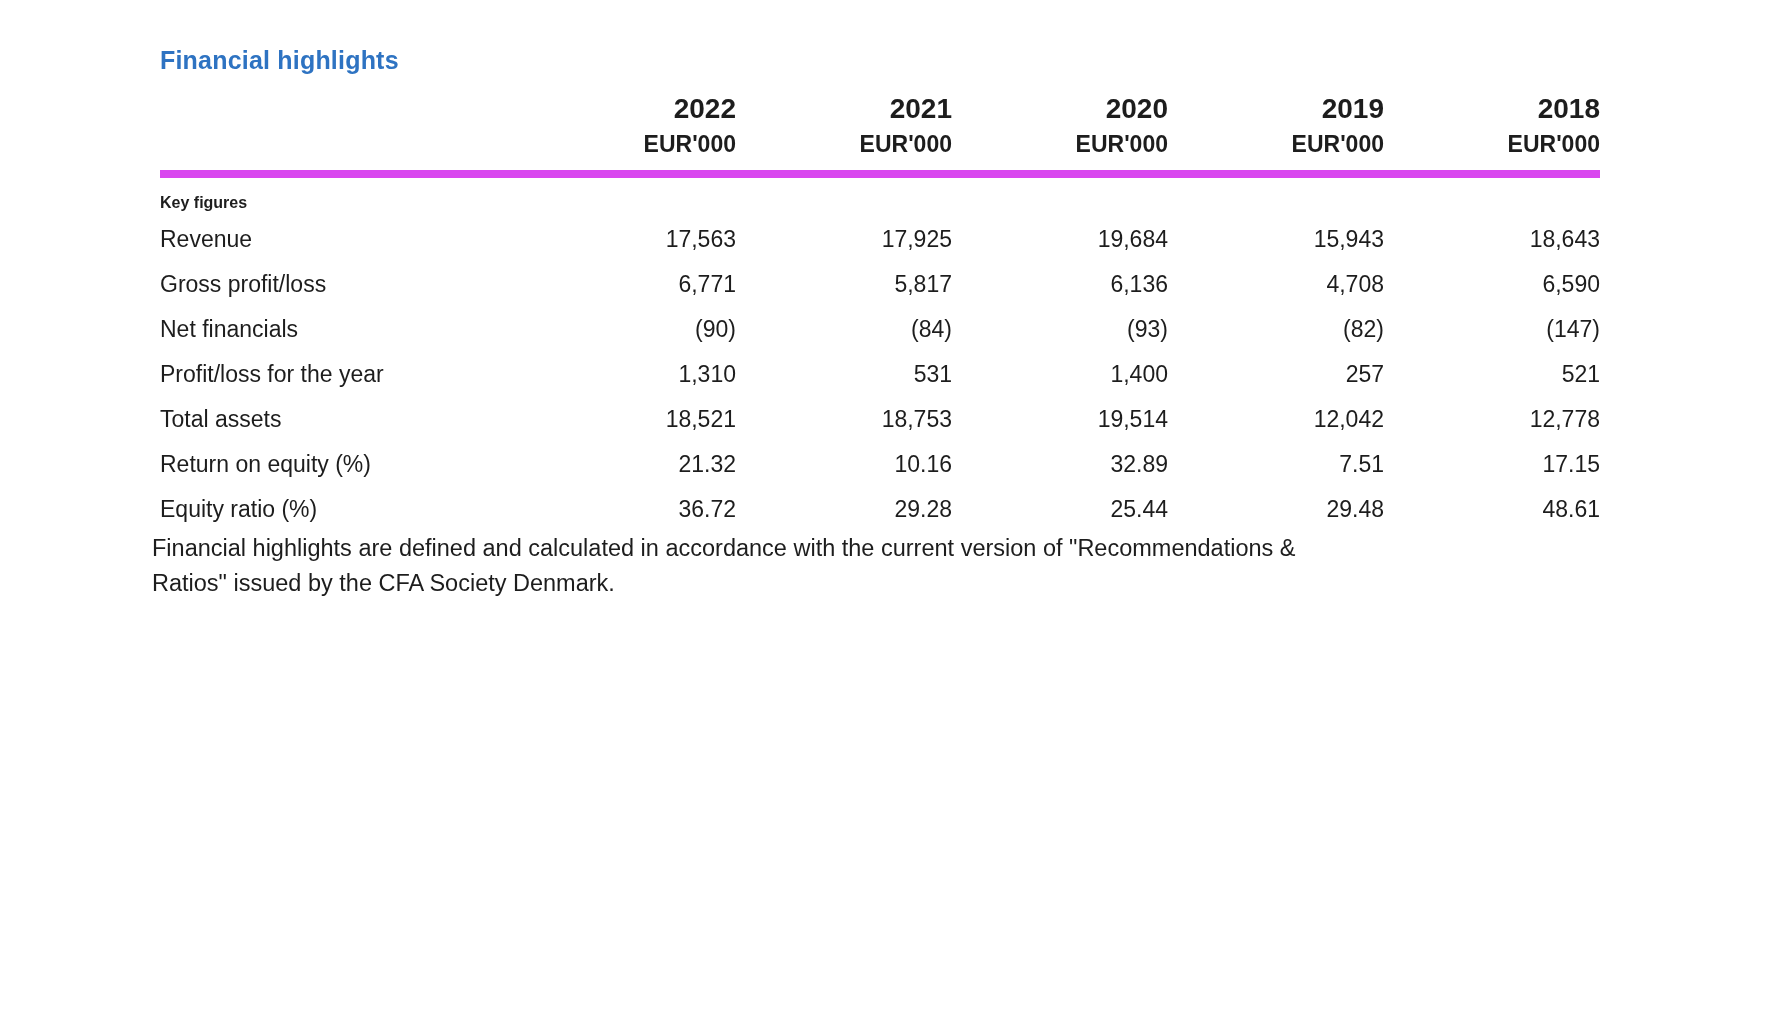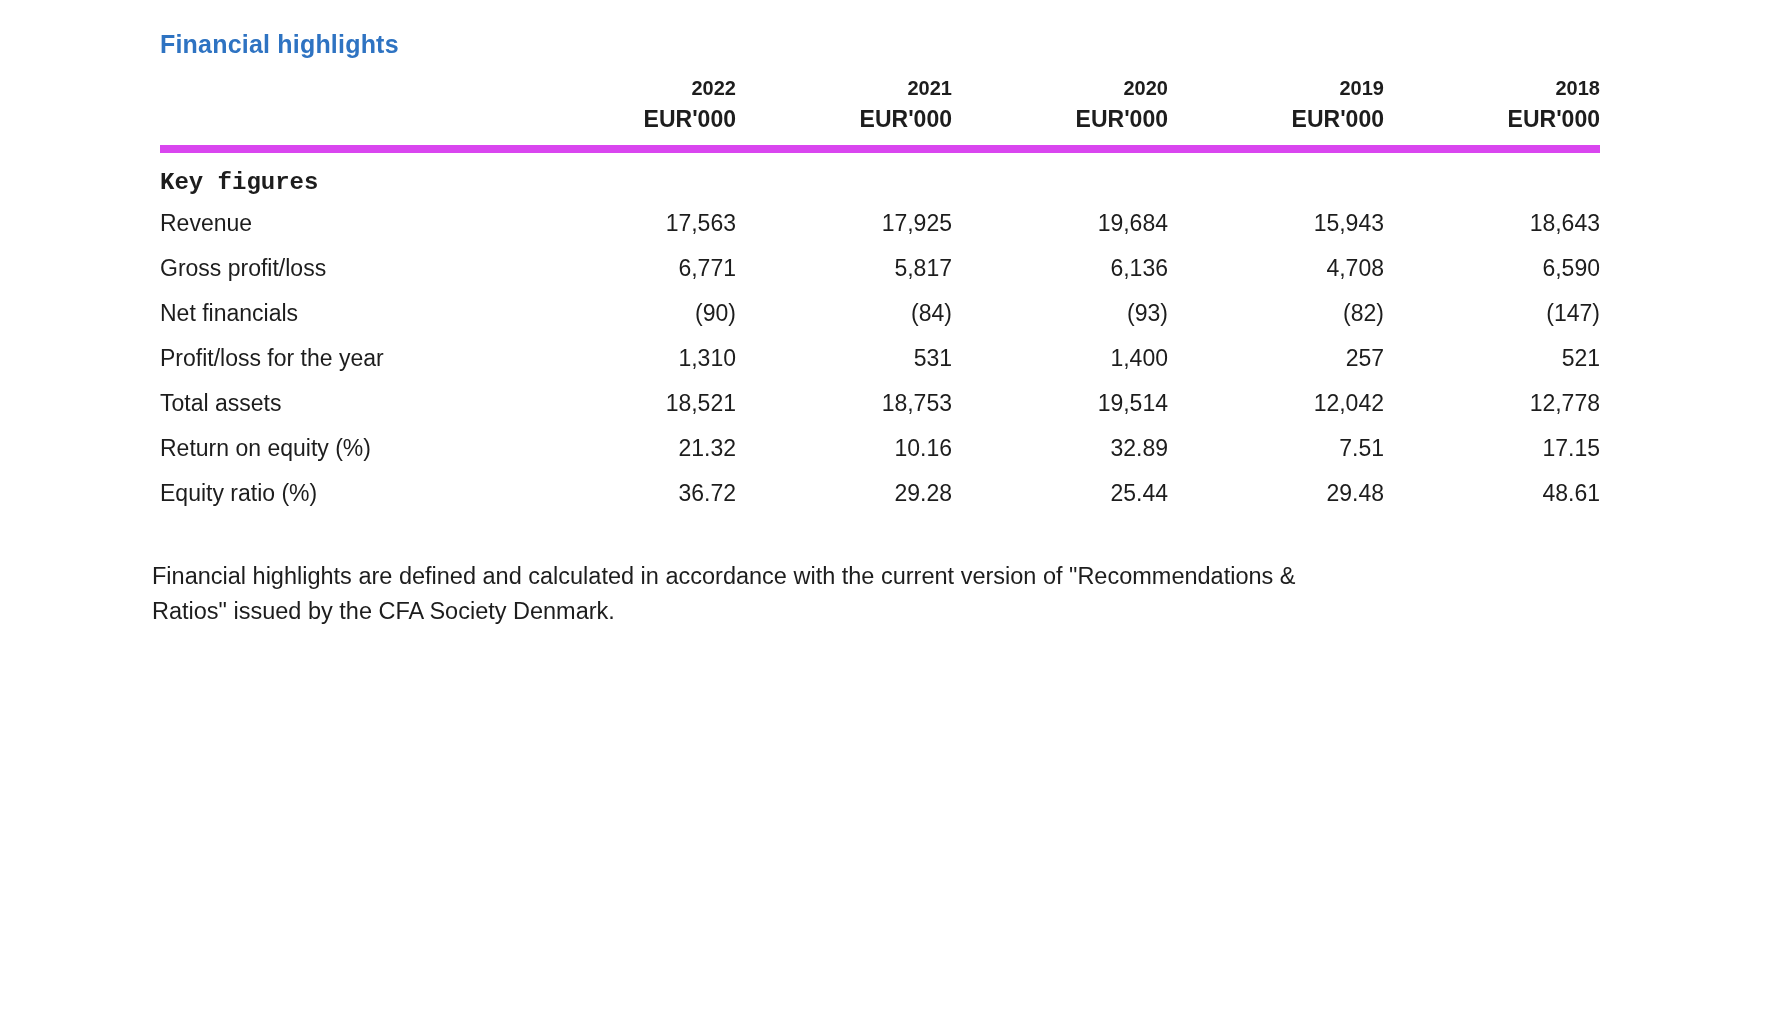--- a/index.html
+++ b/index.html
@@ -5,21 +5,21 @@
   * { margin: 0; padding: 0; box-sizing: border-box; }
   html, body {
     width: 1788px; height: 1026px;
     background: #ffffff;
     font-family: "Liberation Sans", "DejaVu Sans", sans-serif;
     color: #1d1d1d;
     overflow: hidden;
   }
   .page {
     width: 1788px; height: 1026px;
-    padding: 30px 0 0 160px;
+    padding: 46px 0 0 160px;
   }
   .title {
     font-size: 25px;
     font-weight: 700;
     color: #2e73c2;
     margin-bottom: 14px;
     letter-spacing: 0.2px;
   }
   table.fin-table {
     border-collapse: collapse;
@@ -30,50 +30,48 @@
   col.num-col { width: 216px; }
   th, td {
     font-size: 23px;
     vertical-align: top;
     text-align: left;
   }
   th.num, td.num {
     text-align: right;
   }
   thead th.year {
-    font-size: 20px;
+    font-size: 28px;
     font-weight: 700;
     padding: 4px 0 2px 0;
   }
   thead th.unit {
     font-size: 23px;
     font-weight: 700;
     padding: 4px 0 12px 0;
   }
   thead tr.unit-row th {
     border-bottom: 8px solid #d946ef;
   }
   td.section-heading {
-    font-size: 24px;
+    font-size: 16px;
     font-weight: 700;
     padding: 16px 0 4px 0;
-    font-family: Liberation Mono, monospace;
   }
   td.section-heading.gap-top {
     padding-top: 62px;
   }
   td.row-label, td.num {
     padding: 9px 0 8px 0;
     line-height: 1.22;
   }
   td.row-label {
     white-space: pre-line;
   }
   .footnote {
-    margin-top: 44px;
     margin-left: -8px;
     font-size: 23.5px;
     line-height: 1.46;
     white-space: pre-line;
     width: 1480px;
   }
 </style>
 </head>
 <body>
 

